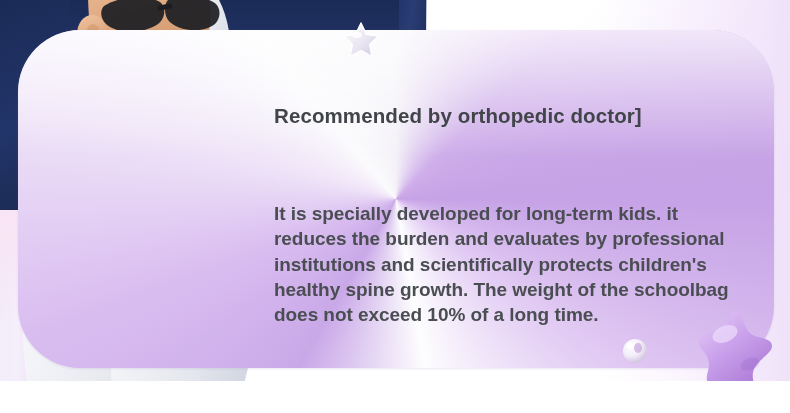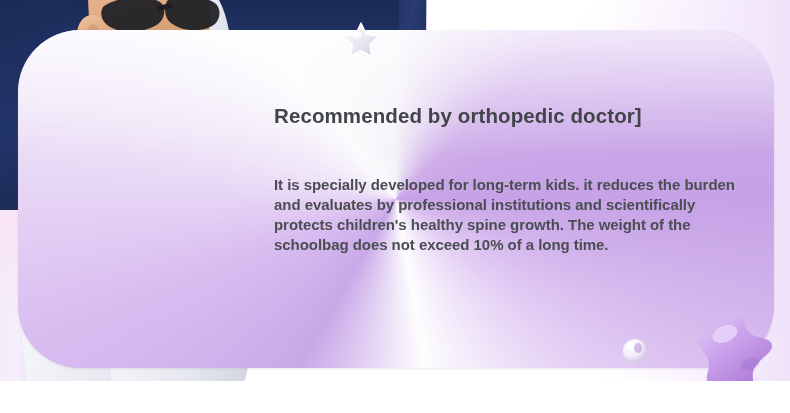--- a/index.html
+++ b/index.html
@@ -68,21 +68,21 @@
   
   .doctor{position:absolute;left:0;top:0;width:300px;height:413px;}
 
   
   .text-col{position:absolute;left:274px;top:104px;width:480px;}
   .headline{
     font-size:20.5px;font-weight:bold;color:#414549;letter-spacing:.1px;
     white-space:nowrap;
   }
   .body-copy{
-    margin-top:47px;font-size:15px;font-weight:bold;color:#4a4e52;
+    margin-top:73px;font-size:19px;font-weight:bold;color:#4a4e52;
     line-height:1.33;width:462px;letter-spacing:-.05px;
   }
 
   
   .star-top{position:absolute;left:341px;top:20px;width:40px;height:40px;}
   .star-bottom{position:absolute;left:692px;top:306px;width:86px;height:84px;}
   .pearl{position:absolute;left:621px;top:337px;width:28px;height:28px;}
 </style>
 </head>
 <body>

